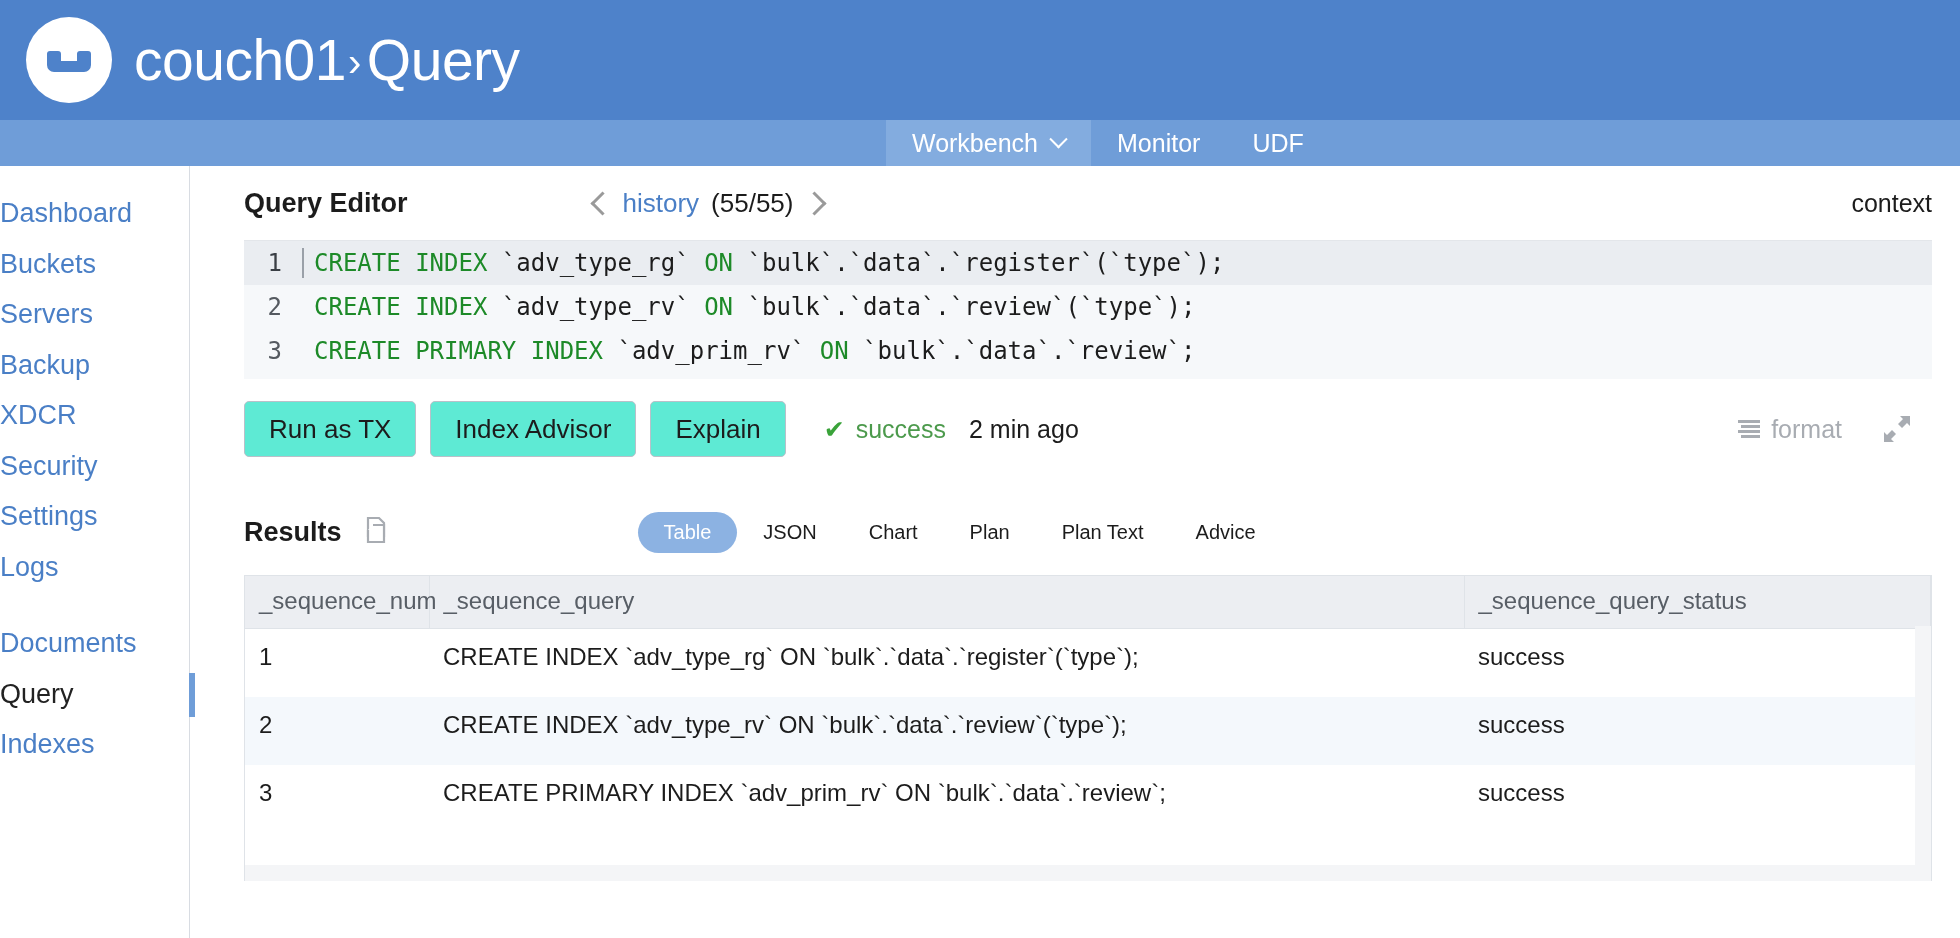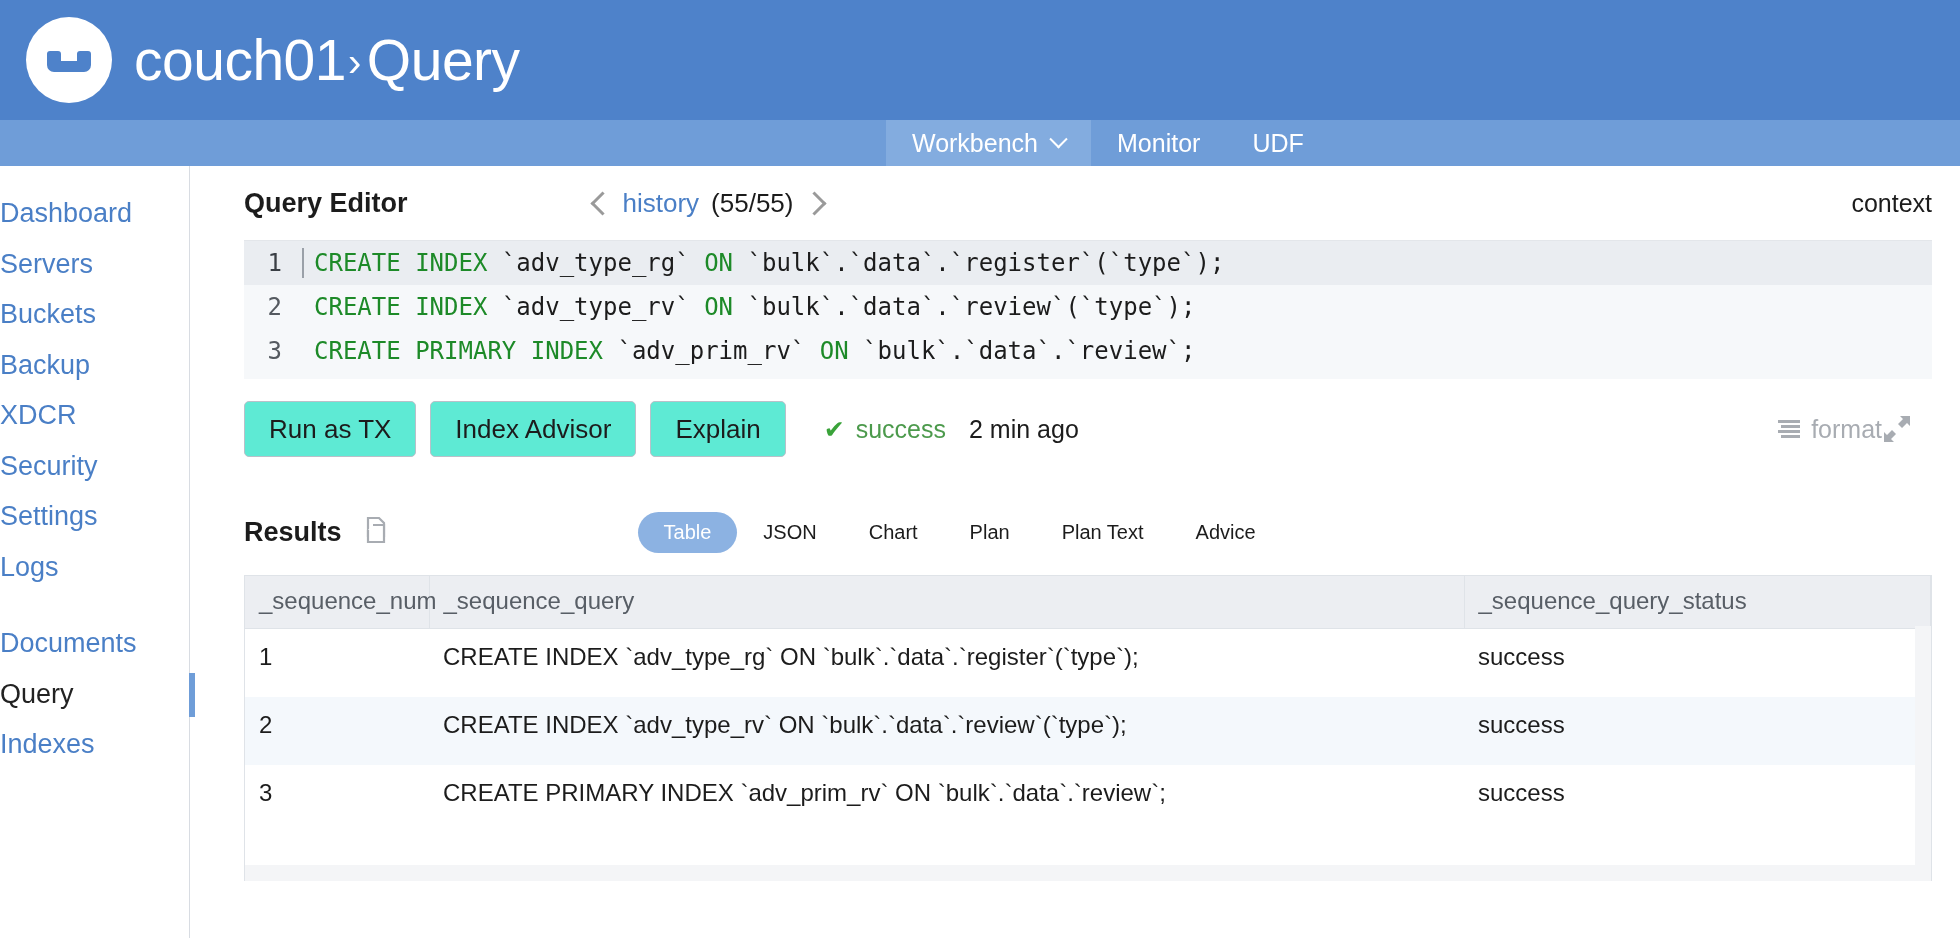--- a/index.html
+++ b/index.html
@@ -226,20 +226,21 @@
     margin-left: 24px;
   }
   .check { color: #3aa33a; font-size: 25px; line-height: 1; }
   .status-text { color: #4c9a4c; font-size: 25px; font-weight: 300; }
   .status-time { color: #1c1c1c; font-size: 25px; font-weight: 300; margin-left: 12px; }
 
   .right-tools {
     margin-left: auto;
     display: flex;
     align-items: center;
+    gap: 40px;
     padding-right: 20px;
   }
   .format-btn {
     display: flex; align-items: center; gap: 9px;
     color: #a8acb2; font-size: 25px; font-weight: 300;
   }
   .fmt-icon { display: block; }
   .expand-icon { display: block; }
 
   
@@ -343,22 +344,22 @@
   </div>
   <div class="subnav-item">
     <span>UDF</span>
   </div>
 </div>
 
 <div class="body-wrap">
 
   <div class="sidebar">
     <div class="side-item">Dashboard</div>
+    <div class="side-item">Buckets</div>
     <div class="side-item">Servers</div>
-    <div class="side-item">Buckets</div>
     <div class="side-item">Backup</div>
     <div class="side-item">XDCR</div>
     <div class="side-item">Security</div>
     <div class="side-item">Settings</div>
     <div class="side-item">Logs</div>
     <div class="side-gap"></div>
     <div class="side-item">Documents</div>
     <div class="side-item active">Query</div>
     <div class="side-item">Indexes</div>
   </div>

